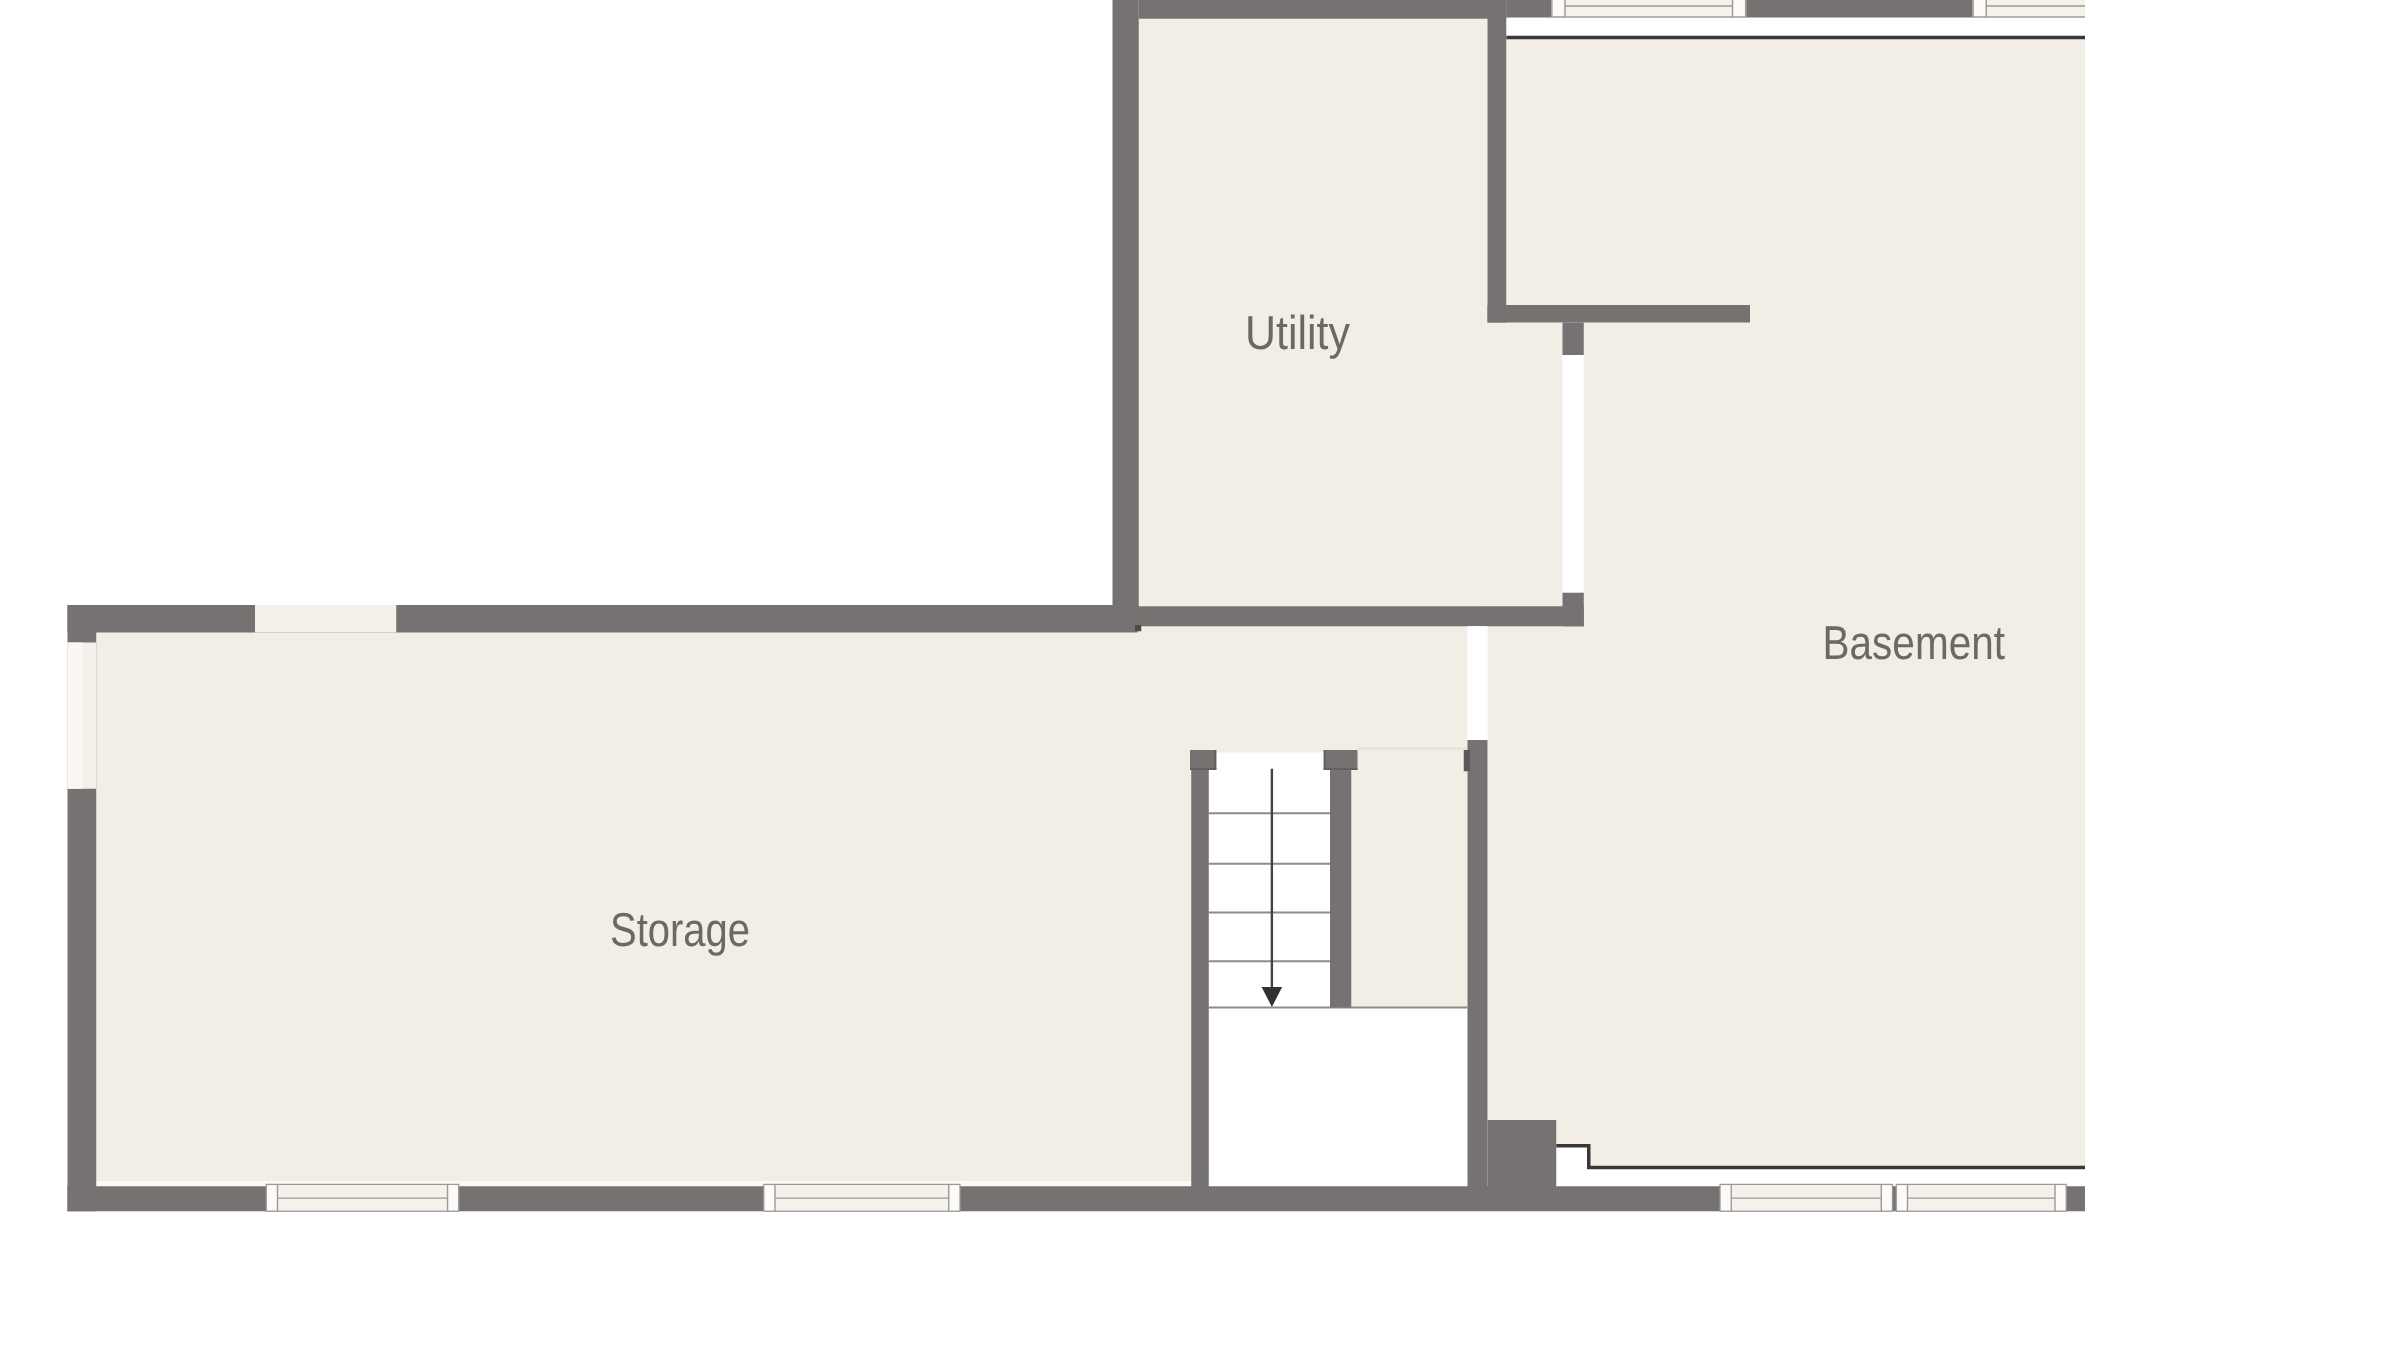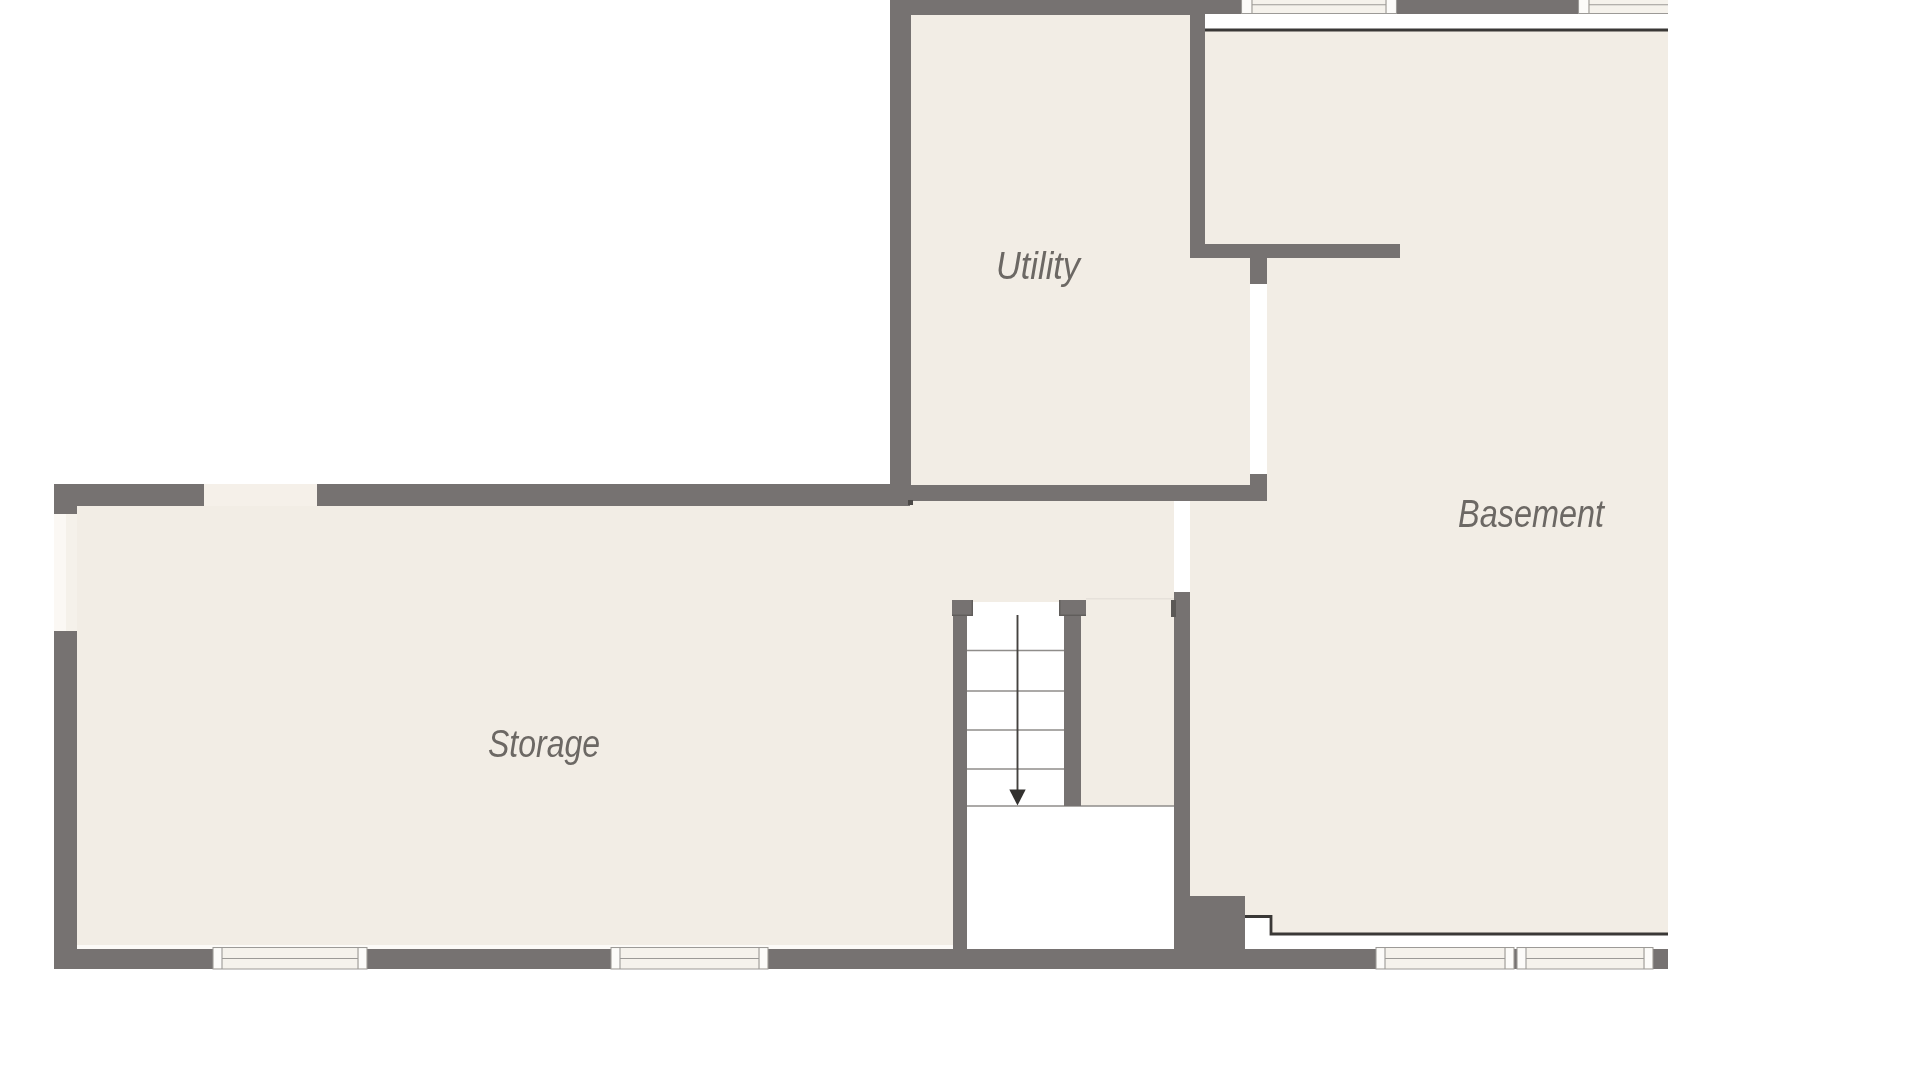--- a/index.html
+++ b/index.html
@@ -1,16 +1,16 @@
 <!DOCTYPE html>
 <html><head>
 <meta charset="utf-8">
 <style>
   html,body{margin:0;padding:0;background:#ffffff;}
-  #stage{position:relative;width:1668px;height:1080px;background:#ffffff;overflow:hidden;font-style:italic;}
+  #stage{position:relative;width:1668px;height:1080px;background:#ffffff;overflow:hidden;}
   svg{display:block;}
   text{font-family:"Liberation Sans", sans-serif;fill:#6c6864;}
 </style>
 </head>
 <body>
 <div id="stage">
 <svg width="1920" height="1080" viewBox="0 0 1920 1080" style="filter:blur(0.55px)">
 
   <rect x="911" y="15" width="279" height="470" fill="#f2ede5"></rect>
 

